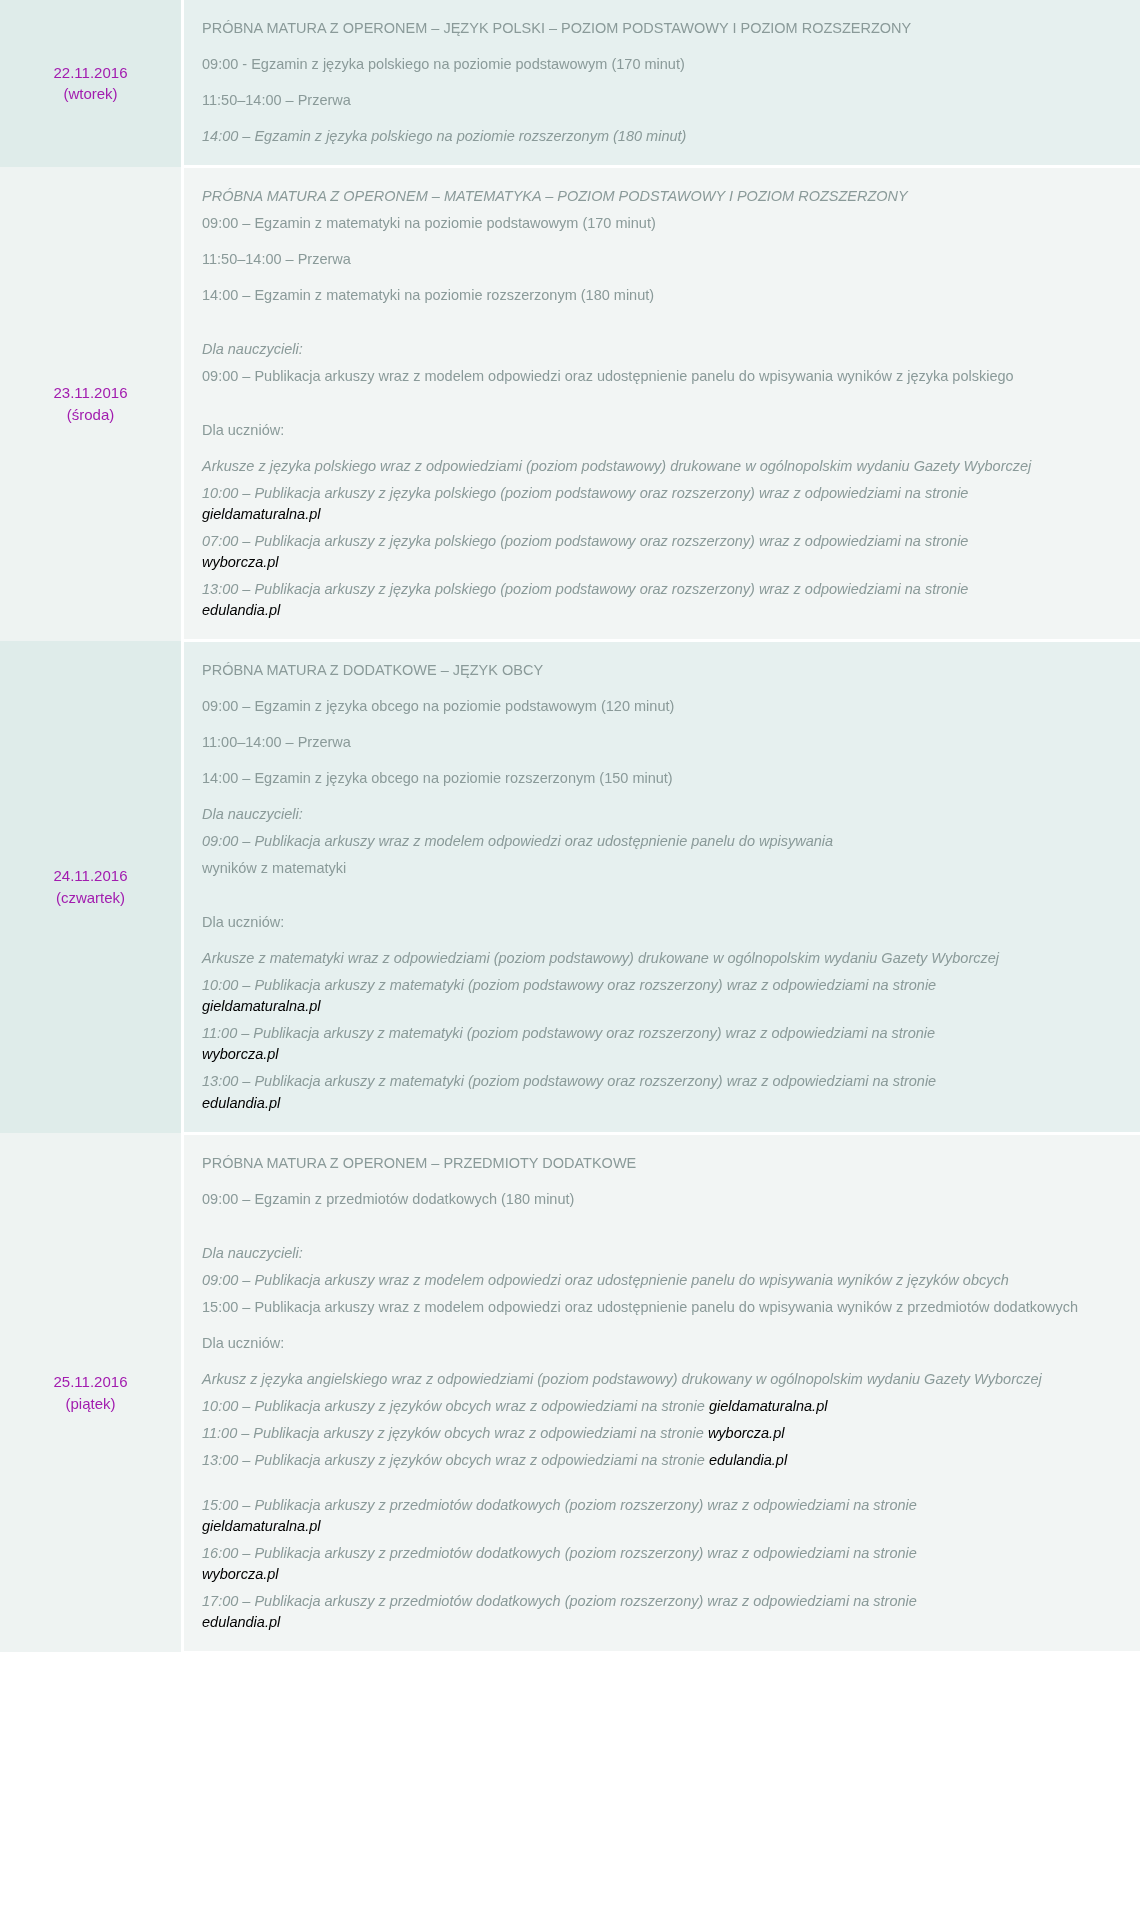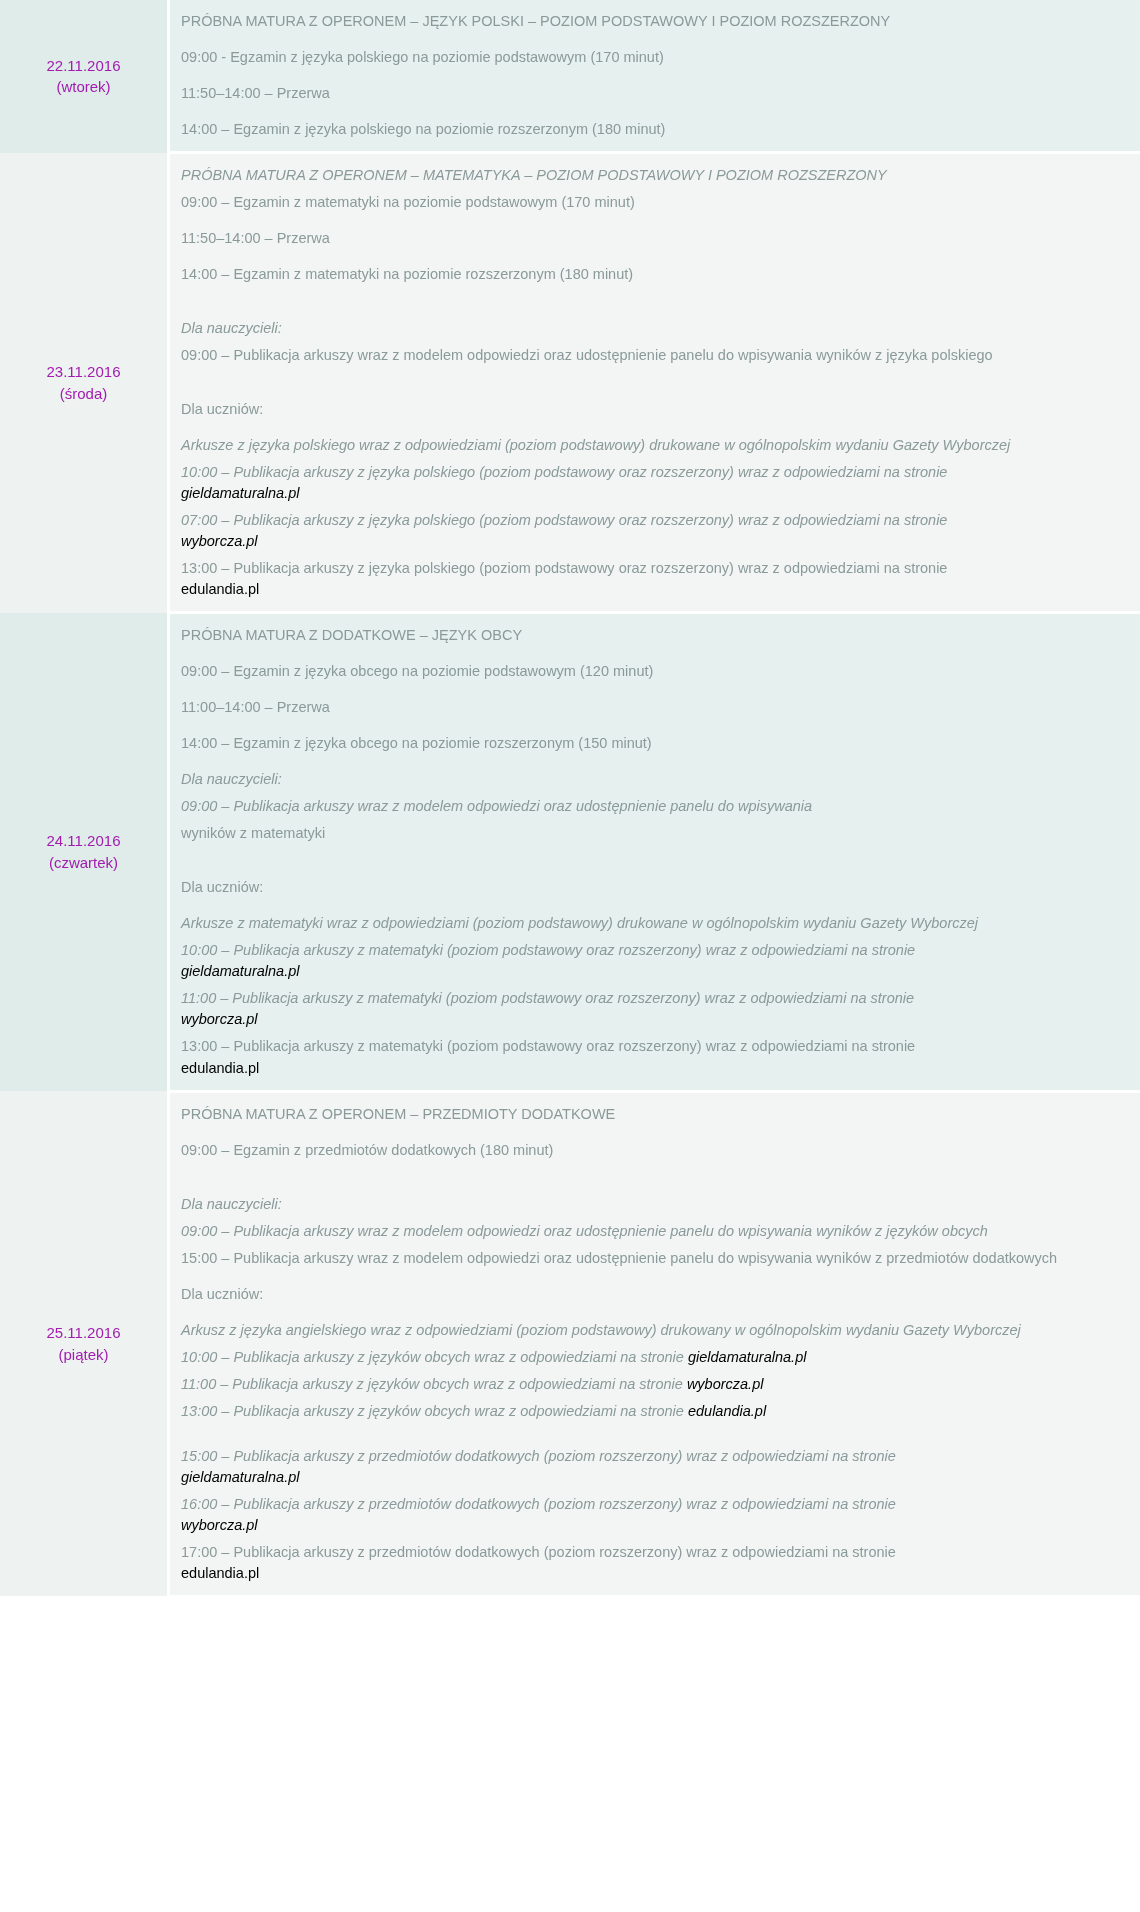--- a/index.html
+++ b/index.html
@@ -11,21 +11,21 @@
     font-family: "Liberation Sans", sans-serif;
     width: 1140px;
   }
   .schedule {
     width: 1140px;
     border-collapse: collapse;
     table-layout: fixed;
   }
   .schedule td {
     vertical-align: middle;
-    padding: 11px;
+    padding: 18px;
   }
   .row-a td { background: #e6f0ef; }
   .row-b td { background: #f2f5f4; }
 
   .date-cell {
     width: 145px;
     text-align: center;
     color: #a21caf;
     font-size: 15px;
     line-height: 1.45;
@@ -40,21 +40,21 @@
     color: #8a9a99;
     font-size: 14.5px;
     line-height: 1.45;
   }
   .row-a .content-cell { border-bottom: 3px solid #ffffff; }
   .row-b .content-cell { border-bottom: 3px solid #ffffff; }
 
   .block {
     margin: 0 0 15px 0;
   }
-  .block.tight { margin-bottom: 0; }
+  .block.tight { margin-bottom: 0; font-style: italic; }
   .block.small-gap { margin-bottom: 6px; font-style: italic; }
   .line {
     display: block;
   }
   a.link {
     color: #000000;
     text-decoration: none;
   }
   .spacer-md { height: 18px; }
 </style>

